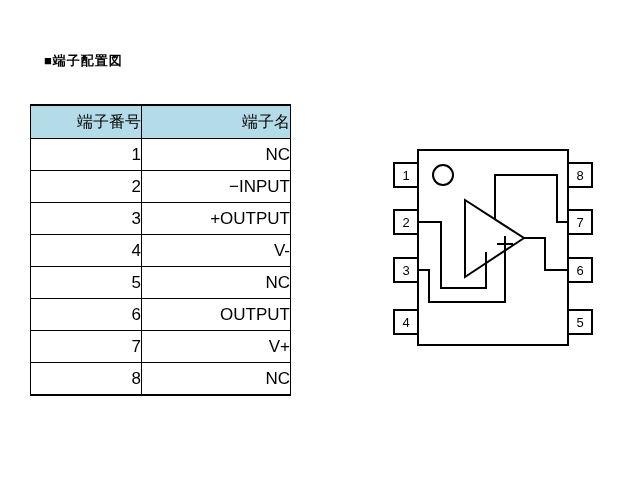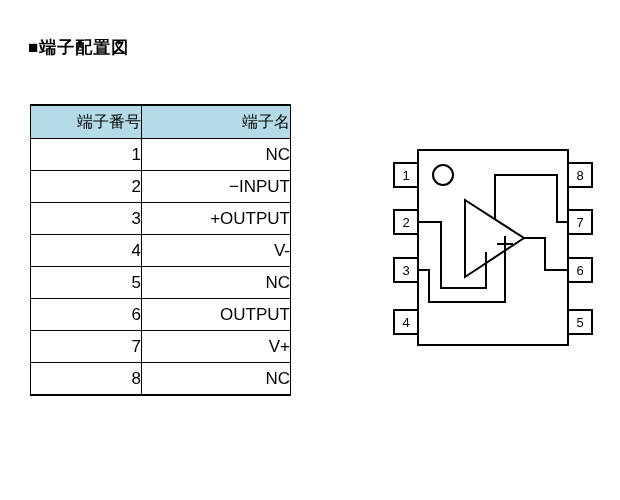--- a/index.html
+++ b/index.html
@@ -7,22 +7,22 @@
     position:relative;
     width:620px; height:500px;
     background:#ffffff;
     font-family:"Liberation Sans","DejaVu Sans",sans-serif;
     color:#000;
     overflow:hidden;
   }
   .title {
     position:absolute;
     left:28px; top:36px;
-    margin:0;
-    font-size:17px;
+    margin:16px;
+    font-size:13px;
     font-weight:bold;
     letter-spacing:1px;
   }
   .pin-table {
     position:absolute;
     left:30px; top:104px;
     border-collapse:collapse;
     table-layout:fixed;
   }
   .pin-table th, .pin-table td {

